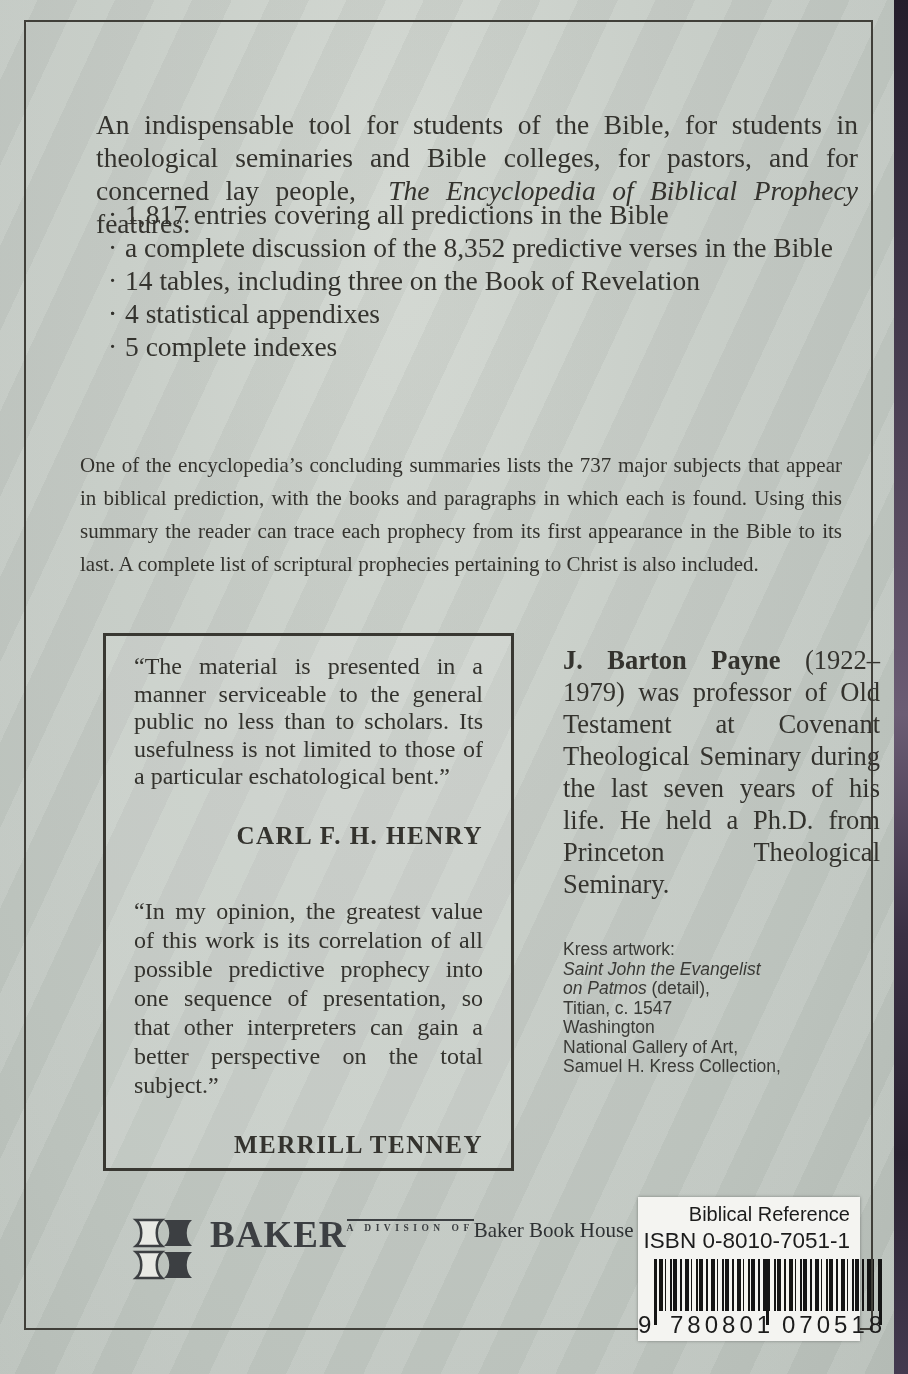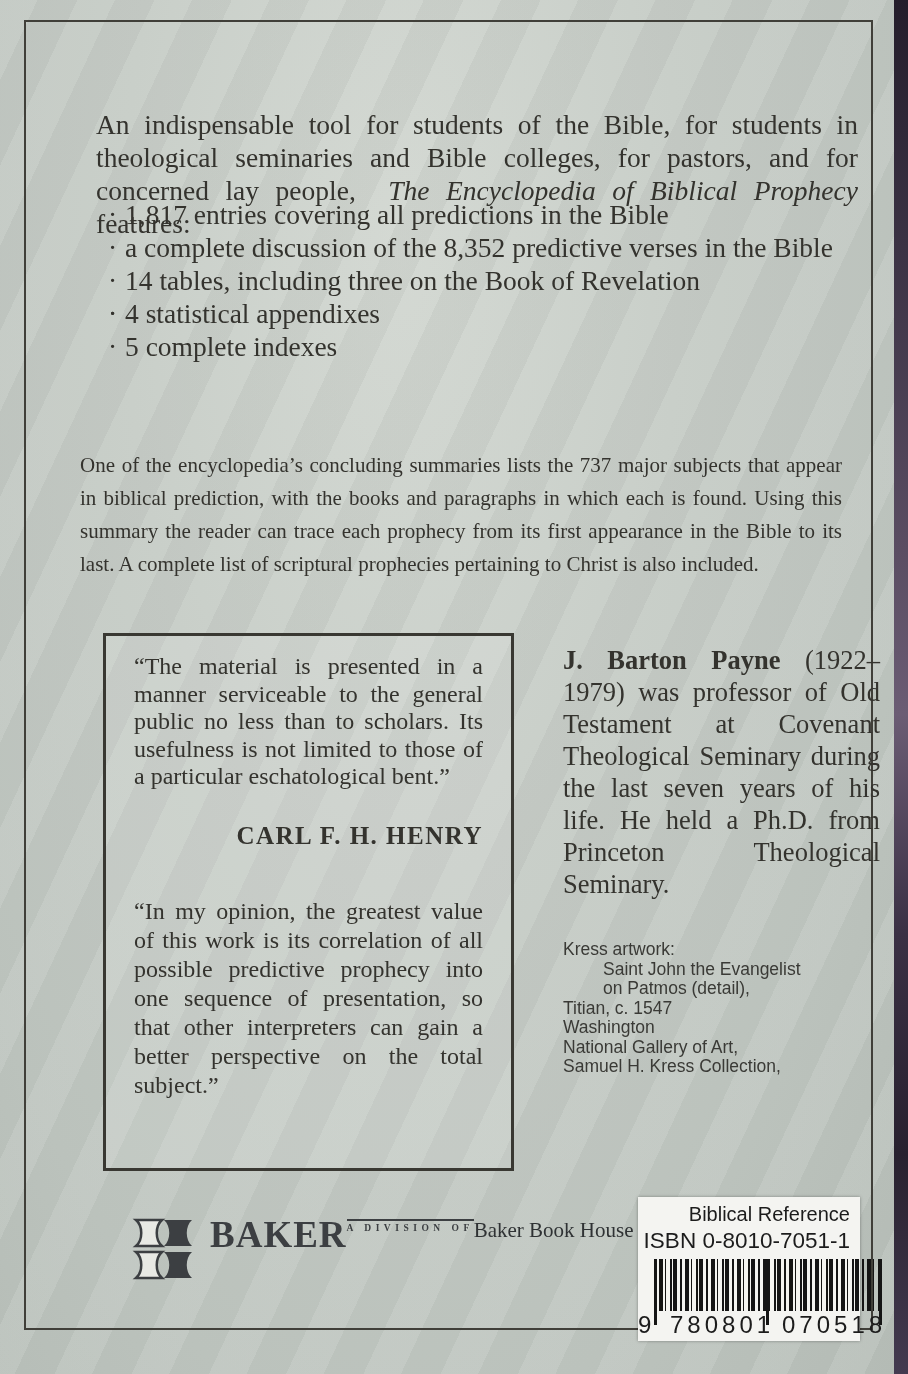--- a/index.html
+++ b/index.html
@@ -56,21 +56,21 @@
   .bio{
     position:absolute;left:563px;top:644px;width:317px;
     font-size:26.5px;line-height:32px;text-align:justify;margin:0;
   }
   .bio .bio-name{font-weight:bold;}
   .credit{
     position:absolute;left:563px;top:940px;width:317px;
     font-family:"Liberation Sans", sans-serif;
     font-size:17.5px;line-height:19.5px;color:#3a3a36;
   }
-  .credit .ital{margin-left:40px;}
+  .credit .ital{font-style:italic;}
   
   .publisher{
     position:absolute;left:130px;top:1218px;display:flex;align-items:flex-start;
   }
   .logo-mark{width:76px;height:62px;margin-right:4px;}
   .pub-text{display:flex;}
   .pub-name{
     font-size:37px;font-weight:bold;letter-spacing:1px;line-height:34px;color:#3c3f42;
   }
   .pub-division{
@@ -125,20 +125,21 @@
     <li><span class="bullet">·</span><span>4 statistical appendixes</span></li>
     <li><span class="bullet">·</span><span>5 complete indexes</span></li>
   </ul>
 
   <p class="summary">One of the encyclopedia’s concluding summaries lists the 737 major subjects that appear in biblical prediction, with the books and paragraphs in which each is found. Using this summary the reader can trace each prophecy from its first appearance in the Bible to its last. A complete list of scriptural prophecies pertaining to Christ is also included.</p>
 
   <div class="quote-box">
     <p class="quote quote-1">“The material is presented in a manner serviceable to the general public no less than to scholars. Its usefulness is not limited to those of a particular eschatological bent.”</p>
     <div class="attribution">CARL F. H. HENRY</div>
     <p class="quote quote-2">“In my opinion, the greatest value of this work is its correlation of all possible predictive prophecy into one sequence of presentation, so that other interpreters can gain a better perspective on the total subject.”</p>
+    <div class="attribution">MERRILL TENNEY</div>
   </div>
 
   <p class="bio"><span class="bio-name">J. Barton Payne</span><span> (1922–1979) was professor of Old Testament at Covenant Theological Seminary during the last seven years of his life. He held a Ph.D. from Princeton Theological Seminary.</span></p>
 
   <div class="credit">
     <div>Kress artwork:</div>
     <div class="ital">Saint John the Evangelist</div>
     <div><span class="ital">on Patmos</span><span> (detail),</span></div>
     <div>Titian, c. 1547</div>
     <div>Washington</div>

